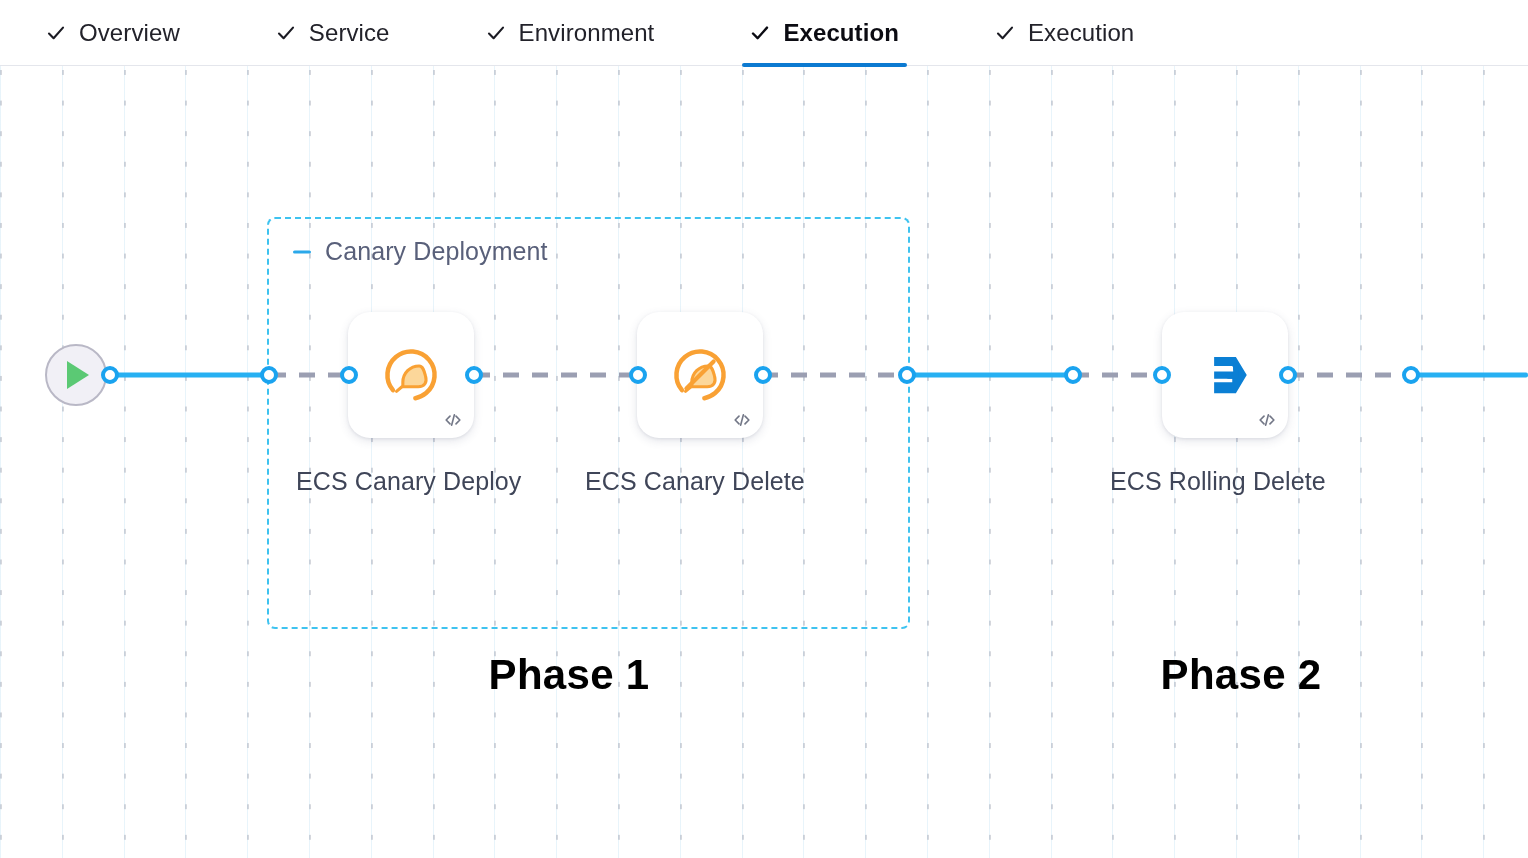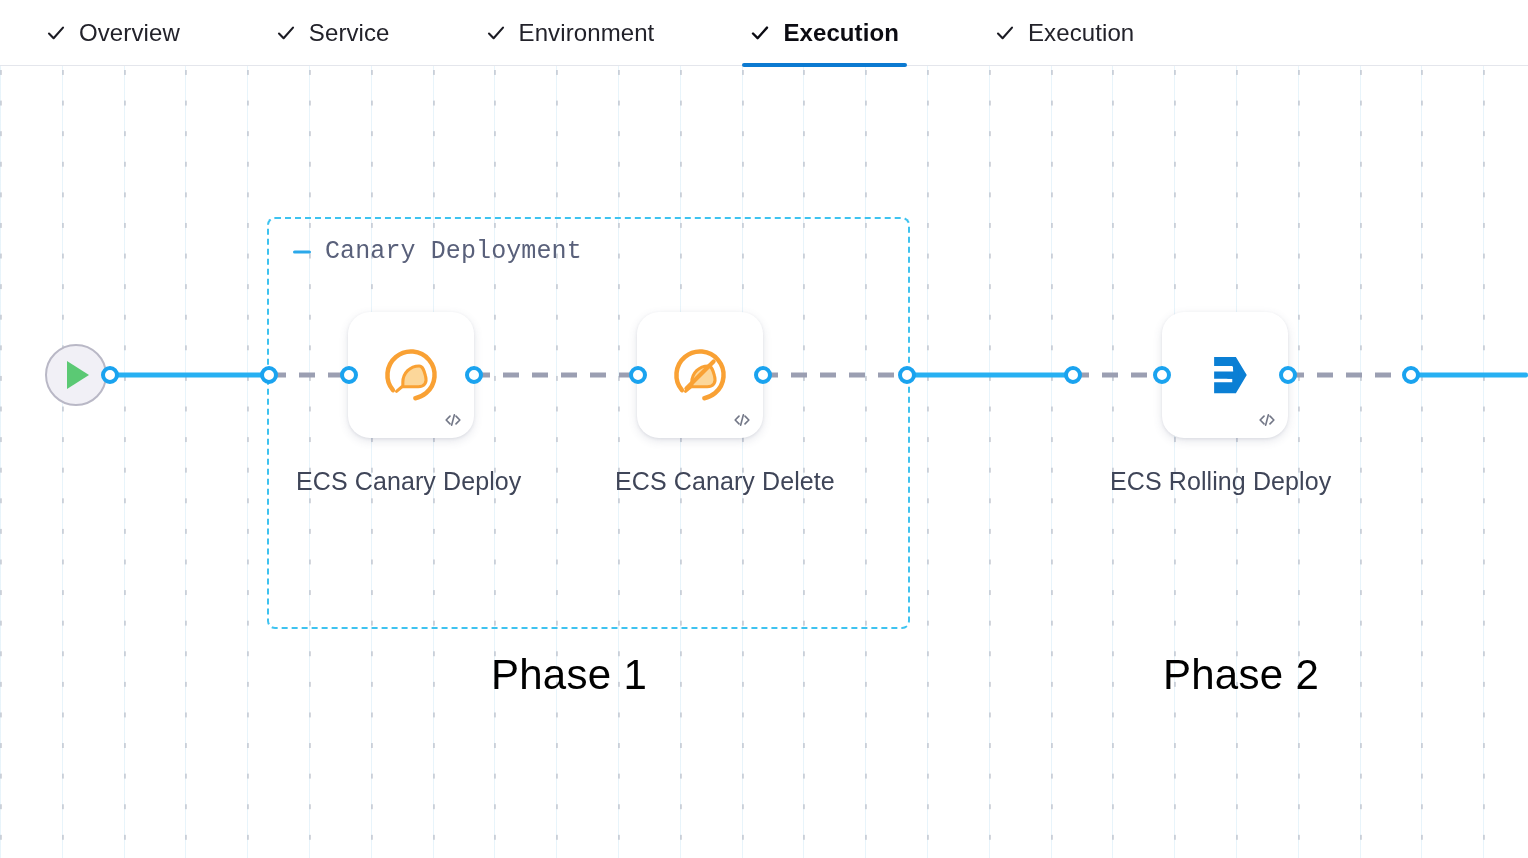--- a/index.html
+++ b/index.html
@@ -99,21 +99,20 @@
         rgba(255,255,255,1) 2px, rgba(255,255,255,1) 61.8px);
     mix-blend-mode: normal;
   }
 
   
   .group {
     position: absolute;
     border: 2px dashed #3ec3f0;
     border-radius: 8px;
     background: transparent;
-    font-family: Liberation Mono, monospace;
   }
   .group-header {
     position: absolute;
     top: 18px;
     left: 22px;
     display: flex;
     align-items: center;
     gap: 12px;
     white-space: nowrap;
   }
@@ -208,21 +207,21 @@
     width: 0; height: 0;
     border-left: 22px solid #5bc974;
     border-top: 14px solid transparent;
     border-bottom: 14px solid transparent;
   }
 
   
   .phase-label {
     position: absolute;
     font-size: 42px;
-    font-weight: normal;
+    font-weight: bold;
     color: #000000;
     letter-spacing: .3px;
     white-space: nowrap;
     text-align: center;
     pointer-events: none;
   }
 </style>
 </head>
 <body>
 
@@ -322,36 +321,36 @@
       <circle cx="32" cy="32" r="26" fill="none" stroke="#f9a134" stroke-width="5" stroke-linecap="round" stroke-dasharray="135 35" transform="rotate(140 32 32)"></circle>
       <path d="M41 22 C31 22 23 30 23 40 L23 45 L40 45 C47 45 50 40 48 33 C46.5 27 45 22 41 22 Z" fill="#fcd79a"></path>
       <path d="M41 22 C31 22 23 30 23 40 L23 45 L40 45 C47 45 50 40 48 33 C46.5 27 45 22 41 22 Z" fill="none" stroke="#f9a134" stroke-width="3.4" stroke-linejoin="round"></path>
       <path d="M22 45 L16 50" stroke="#f9a134" stroke-width="3.4" stroke-linecap="round"></path>
       <path d="M17 47 L47 17" stroke="#f9a134" stroke-width="4.6" stroke-linecap="round"></path>
     </svg>
     <svg class="code-badge" viewBox="0 0 24 24">
       <path d="M8.4 7.4 L3.8 12 L8.4 16.6 M15.6 7.4 L20.2 12 L15.6 16.6 M13.6 5.8 L10.4 18.2" fill="none" stroke="#4c5266" stroke-width="2" stroke-linecap="round" stroke-linejoin="round"></path>
     </svg>
   </div>
-  <div class="node-label" style="left:585px; top:394px;margin-left:30px;">
+  <div class="node-label" style="left:585px; top:394px;">
     <span>ECS Canary Delete</span>
   </div>
 
 
   <div class="node" style="left:1162px; top:246px;">
     <svg class="node-icon" viewBox="0 0 64 64">
       <path d="M20 12 L44 12 L56 32 L44 52 L20 52 L20 40 L40 40 L40 36 L20 36 L20 28 L44 28
                L40 22 L20 22 Z" fill="#0b7fd4"></path>
       <path d="M44 22 L44 33 L36 33" fill="none" stroke="#0b7fd4" stroke-width="6" stroke-linecap="round" stroke-linejoin="round"></path>
       <path d="M41 18 L47.5 22.5 L41 27" fill="#0b7fd4"></path>
     </svg>
     <svg class="code-badge" viewBox="0 0 24 24">
       <path d="M8.4 7.4 L3.8 12 L8.4 16.6 M15.6 7.4 L20.2 12 L15.6 16.6 M13.6 5.8 L10.4 18.2" fill="none" stroke="#4c5266" stroke-width="2" stroke-linecap="round" stroke-linejoin="round"></path>
     </svg>
   </div>
   <div class="node-label" style="left:1110px; top:394px;">
-    <span>ECS Rolling Deploy</span>
+    <span>ECS Rolling Delete</span>
   </div>
 
   <div class="phase-label" style="left:369px; top:585px; width:400px;">Phase 1</div>
   <div class="phase-label" style="left:1041px; top:585px; width:400px;">Phase 2</div>
 
 </div>
 
 </body></html>

